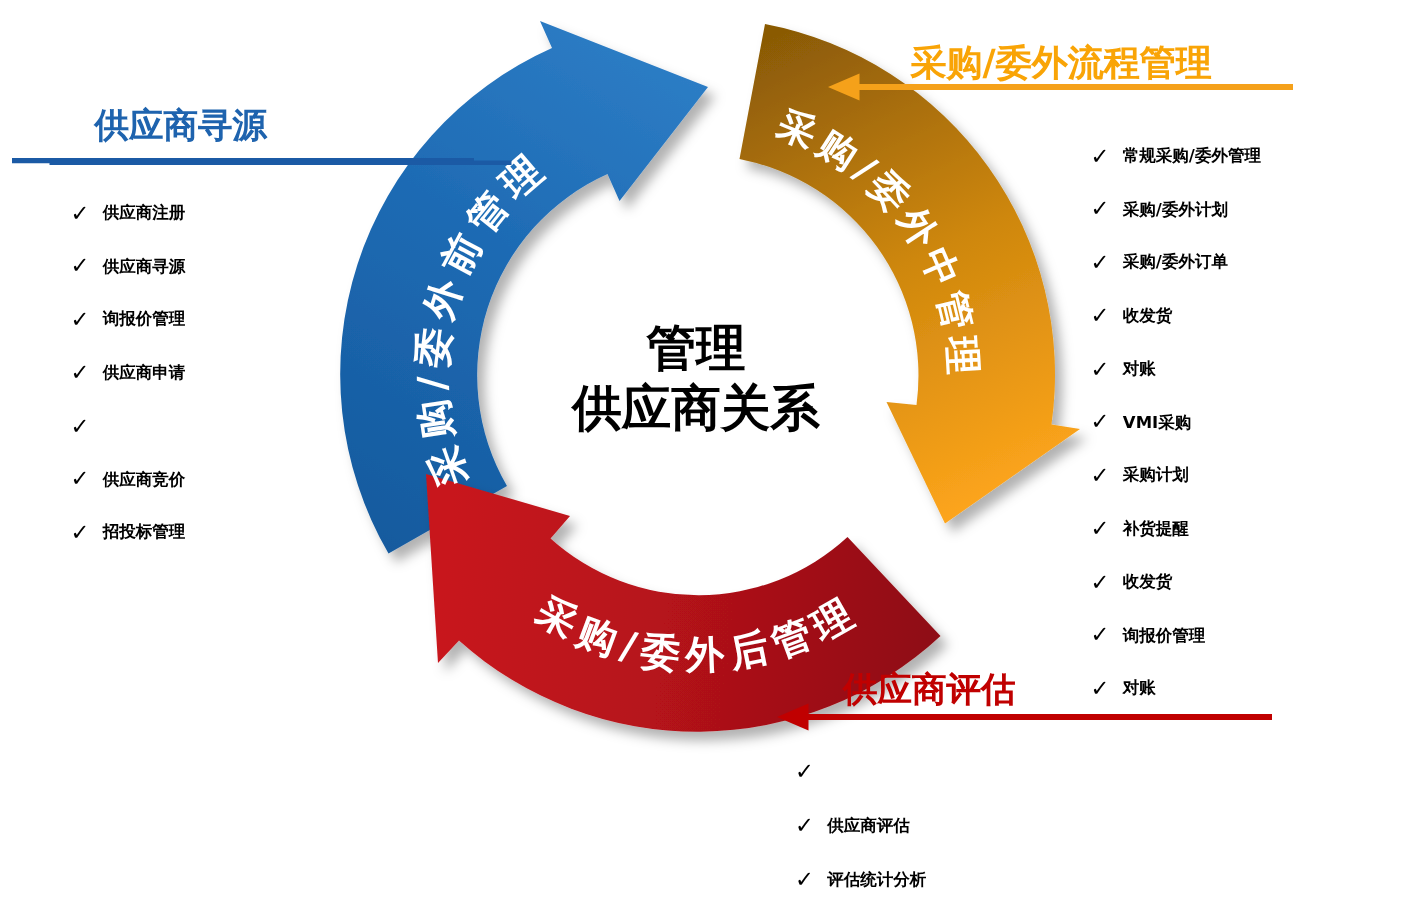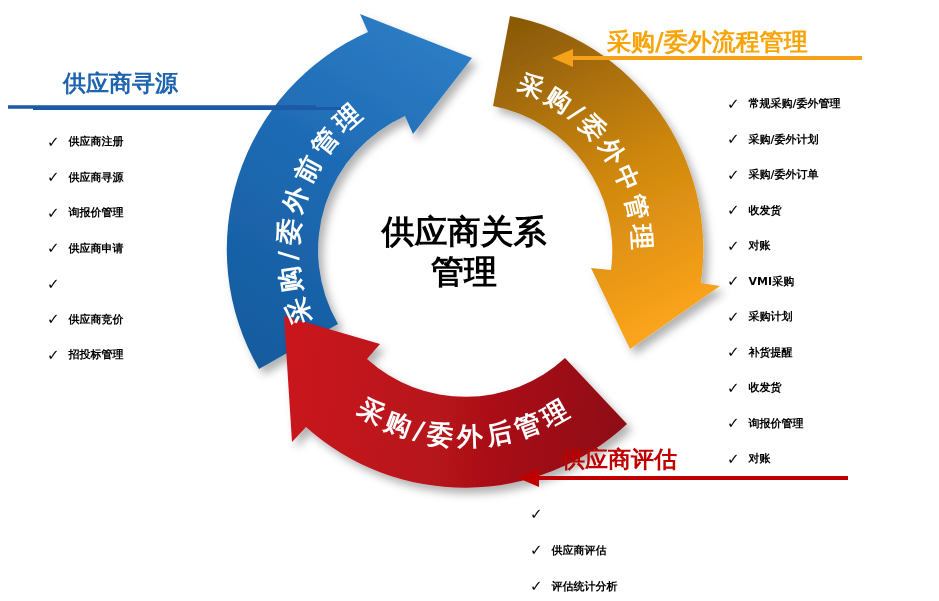--- a/index.html
+++ b/index.html
@@ -88,22 +88,22 @@
       <polygon points="552,58 573,49 573,67" fill="#F5A11A"></polygon>
     </g>
 
     <g>
       <line x1="848" y1="478" x2="536" y2="478" stroke="#C00000" stroke-width="4"></line>
       <polygon points="518,478 539,469 539,487" fill="#C00000"></polygon>
     </g>
   </svg>
 
   <div class="center-label">
+    <div>管理</div>
     <div>供应商关系</div>
-    <div>管理</div>
   </div>
 
   <section class="panel sourcing">
     <h2>供应商寻源</h2>
     <div class="rule"></div>
     <ul>
       <li>
           <span class="chk">✓</span>
           <span class="txt">供应商注册</span>
         </li>

